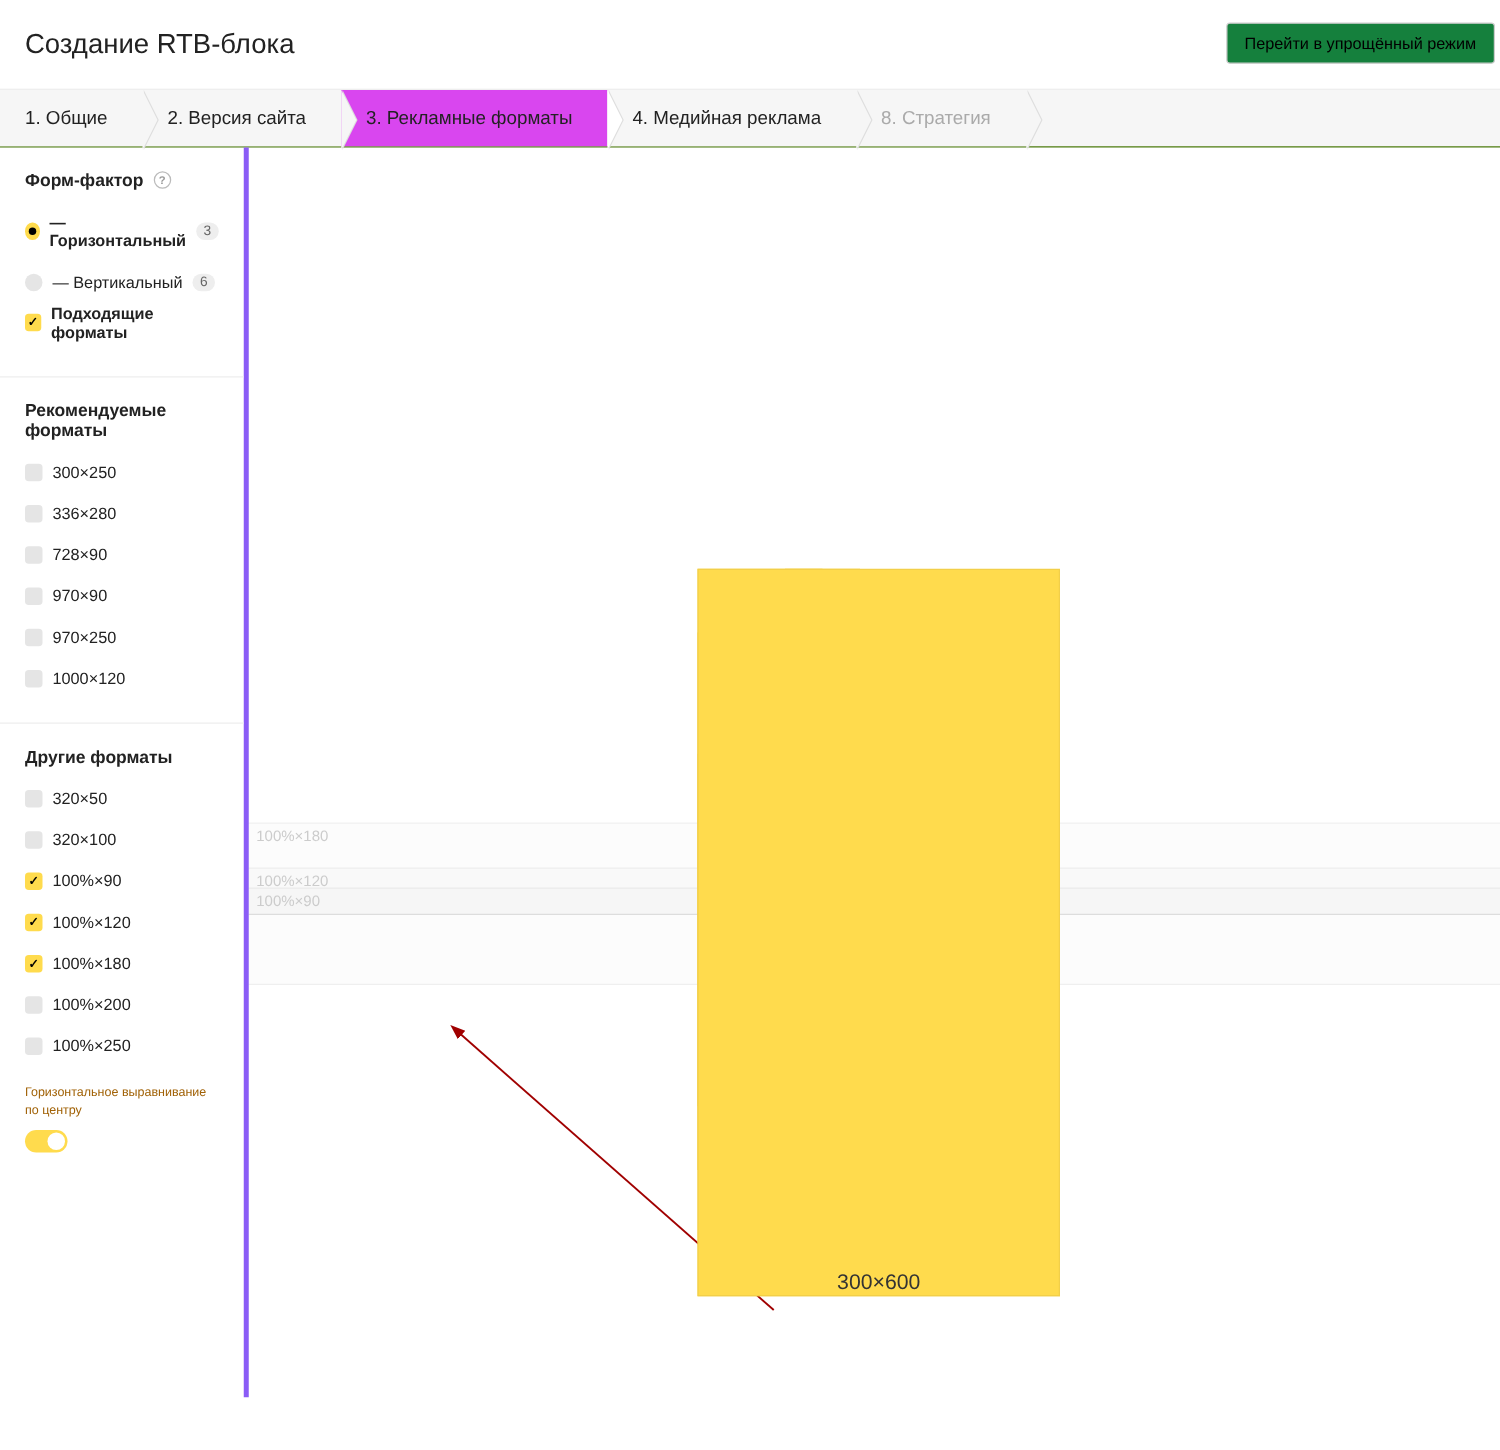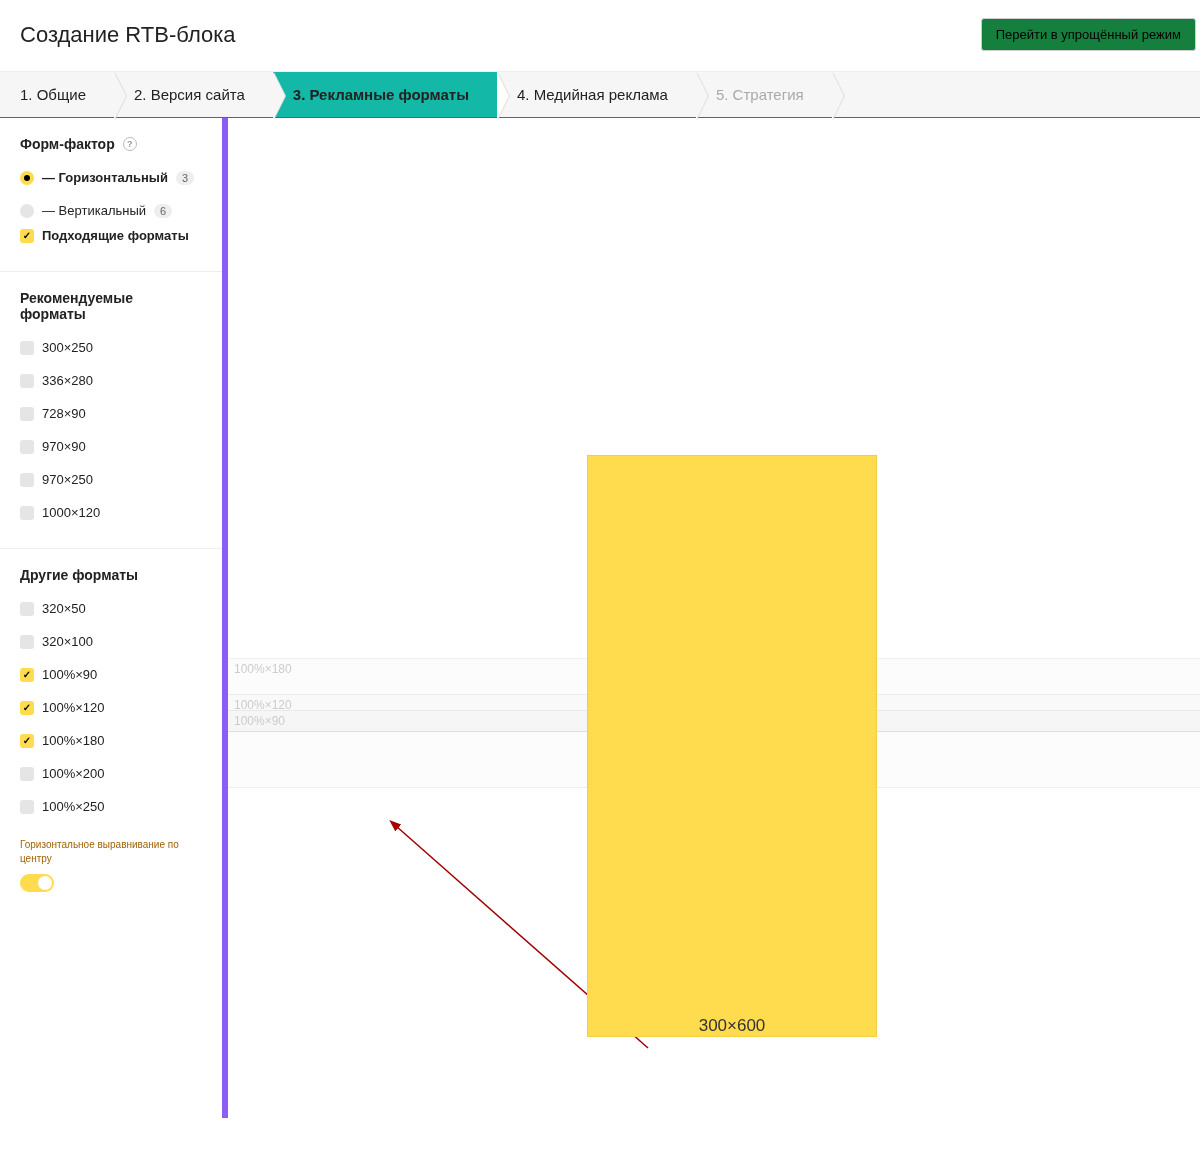--- a/index.html
+++ b/index.html
@@ -6,26 +6,26 @@
 body { font-family: Arial, Helvetica, sans-serif; font-size: 14px; color: #222; background: #fff; width: 1200px; }
 
 .header { display: flex; justify-content: space-between; align-items: center; padding: 18px 4px 20px 20px; }
 .page-title { font-size: 22px; font-weight: 400; }
 .simple-btn { border: 1px solid #ccc; background: #15803d; padding: 8px 14px; font-size: 13px; border-radius: 3px; cursor: pointer; }
 
 .steps { display: flex; background: #f6f6f6; border-top: 1px solid #eee; border-bottom: 1px solid #4d7c0f; }
 .step { position: relative; padding: 14px 28px 14px 20px; font-size: 15px; background: #f6f6f6; }
 .step::after { content: ""; position: absolute; right: -12px; top: 0; width: 0; height: 0; border-top: 24px solid transparent; border-bottom: 24px solid transparent; border-left: 12px solid #f6f6f6; z-index: 2; }
 .step::before { content: ""; position: absolute; right: -13px; top: 0; width: 0; height: 0; border-top: 24px solid transparent; border-bottom: 24px solid transparent; border-left: 12px solid #ddd; z-index: 1; }
-.step.active { background: #14b8a6; font-weight: bold; }
+.step.active { background: #d946ef; }
 .step.active::after { border-left-color: #fff; }
 .step.disabled { color: #aaa; }
 
 .body { display: flex; }
-.sidebar { width: 228px; border-right: 6px solid #8b5cf6; padding-bottom: 40px; }
+.sidebar { width: 199px; border-right: 4px solid #8b5cf6; padding-bottom: 40px; }
 .section { padding: 18px 20px; border-bottom: 1px solid #eee; }
 .section-title { font-weight: 700; font-size: 14px; margin-bottom: 14px; display: flex; align-items: center; gap: 8px; }
 .help-icon { width: 14px; height: 14px; border: 1px solid #bbb; border-radius: 50%; display: inline-flex; align-items: center; justify-content: center; font-size: 9px; color: #999; }
 
 .radio-row, .check-row { display: flex; align-items: center; gap: 8px; margin-bottom: 10px; cursor: pointer; margin-top: 18px; }
 .radio { width: 14px; height: 14px; border-radius: 50%; background: #e5e5e5; display: inline-flex; align-items: center; justify-content: center; }
 .radio.selected { background: #ffdb4d; }
 .radio.selected::after { content: ""; width: 6px; height: 6px; background: #000; border-radius: 50%; }
 .radio-label { font-size: 13px; }
 .radio-label.bold { font-weight: 700; }
@@ -56,21 +56,21 @@
 <div class="header">
   <h1 class="page-title">Создание RTB-блока</h1>
   <button class="simple-btn">Перейти в упрощённый режим</button>
 </div>
 
 <div class="steps">
   <div class="step">1. Общие</div>
   <div class="step">2. Версия сайта</div>
   <div class="step active">3. Рекламные форматы</div>
   <div class="step">4. Медийная реклама</div>
-  <div class="step disabled">5. Стратегия</div>
+  <div class="step disabled">8. Стратегия</div>
 </div>
 
 <div class="body">
   <div class="sidebar">
 
     <div class="section">
       <div class="section-title">
         <span>Форм-фактор</span>
         <span class="help-icon">?</span>
       </div>

